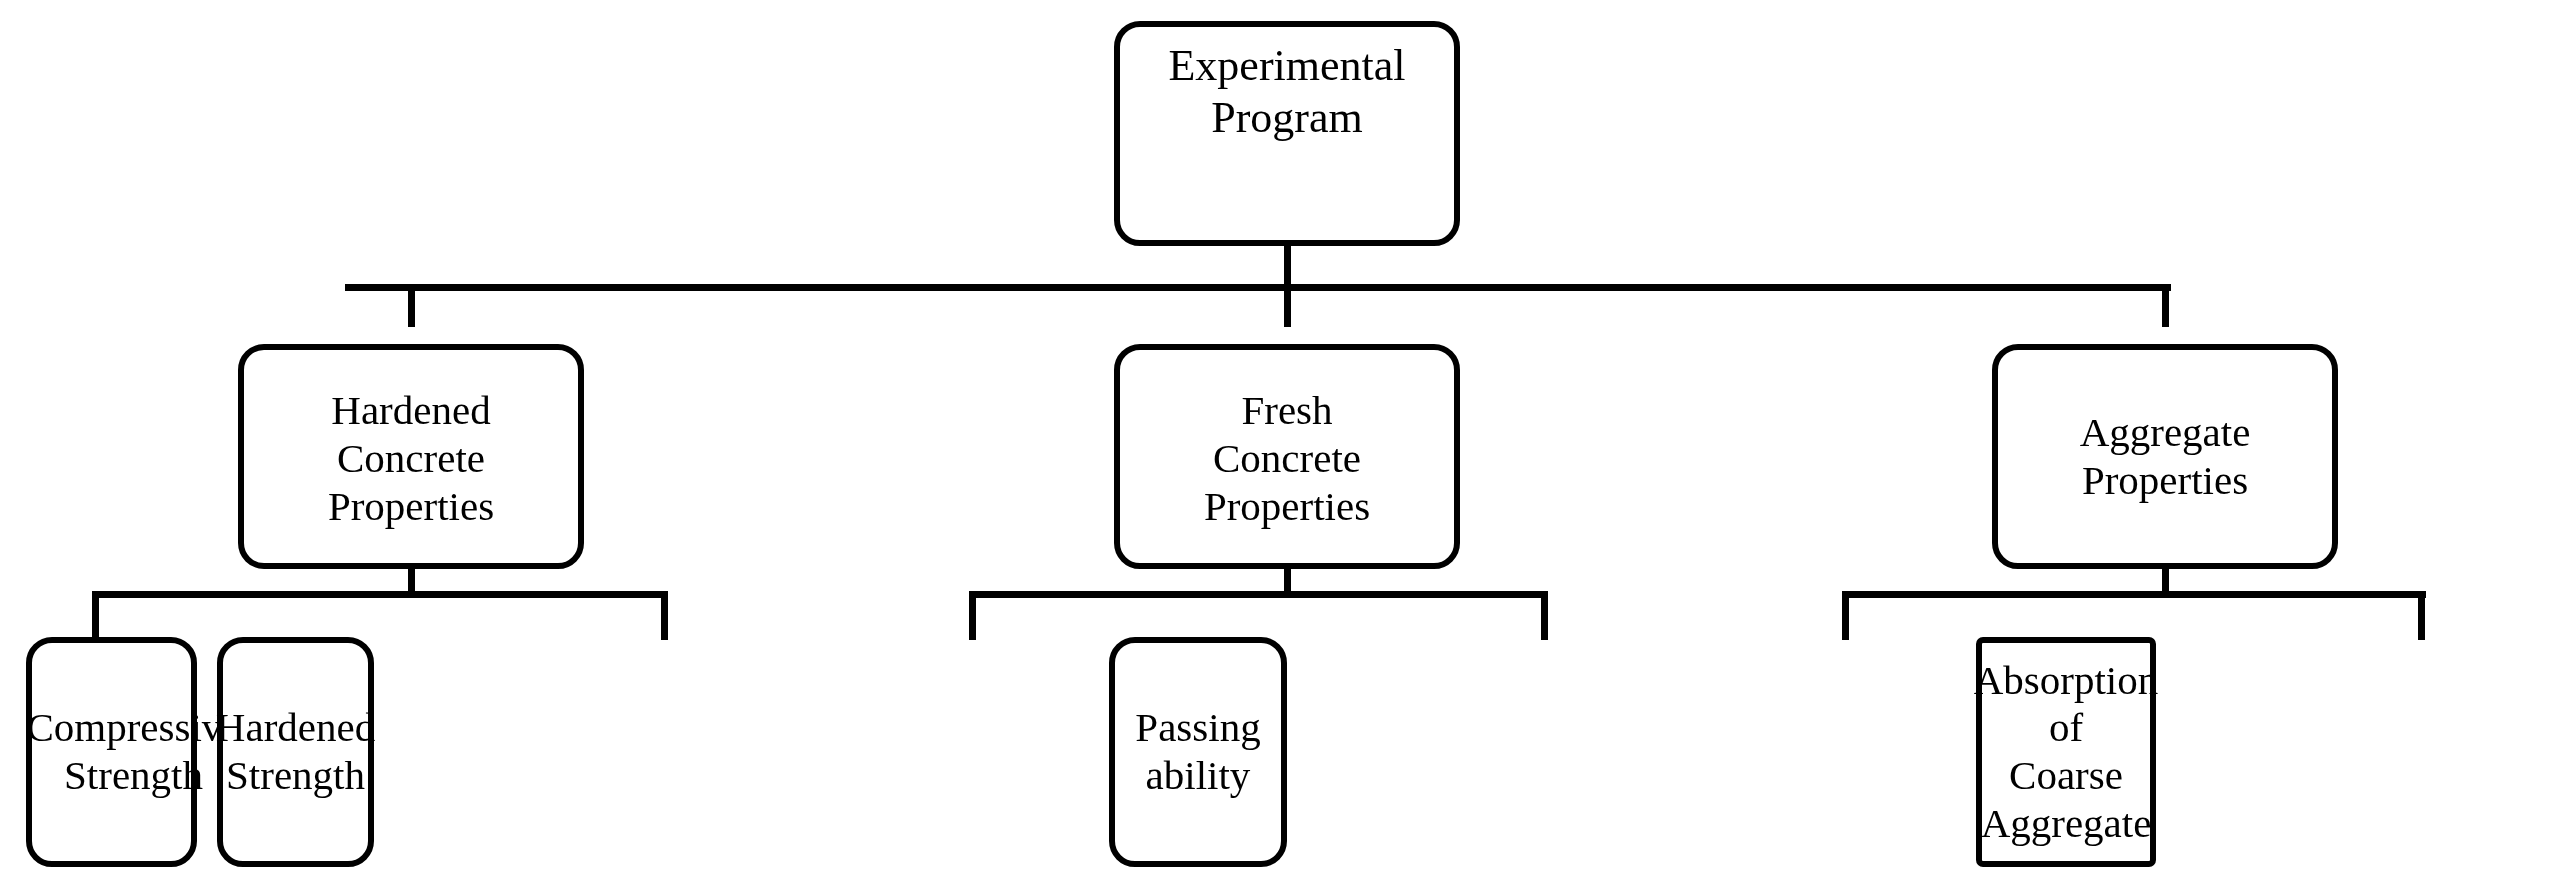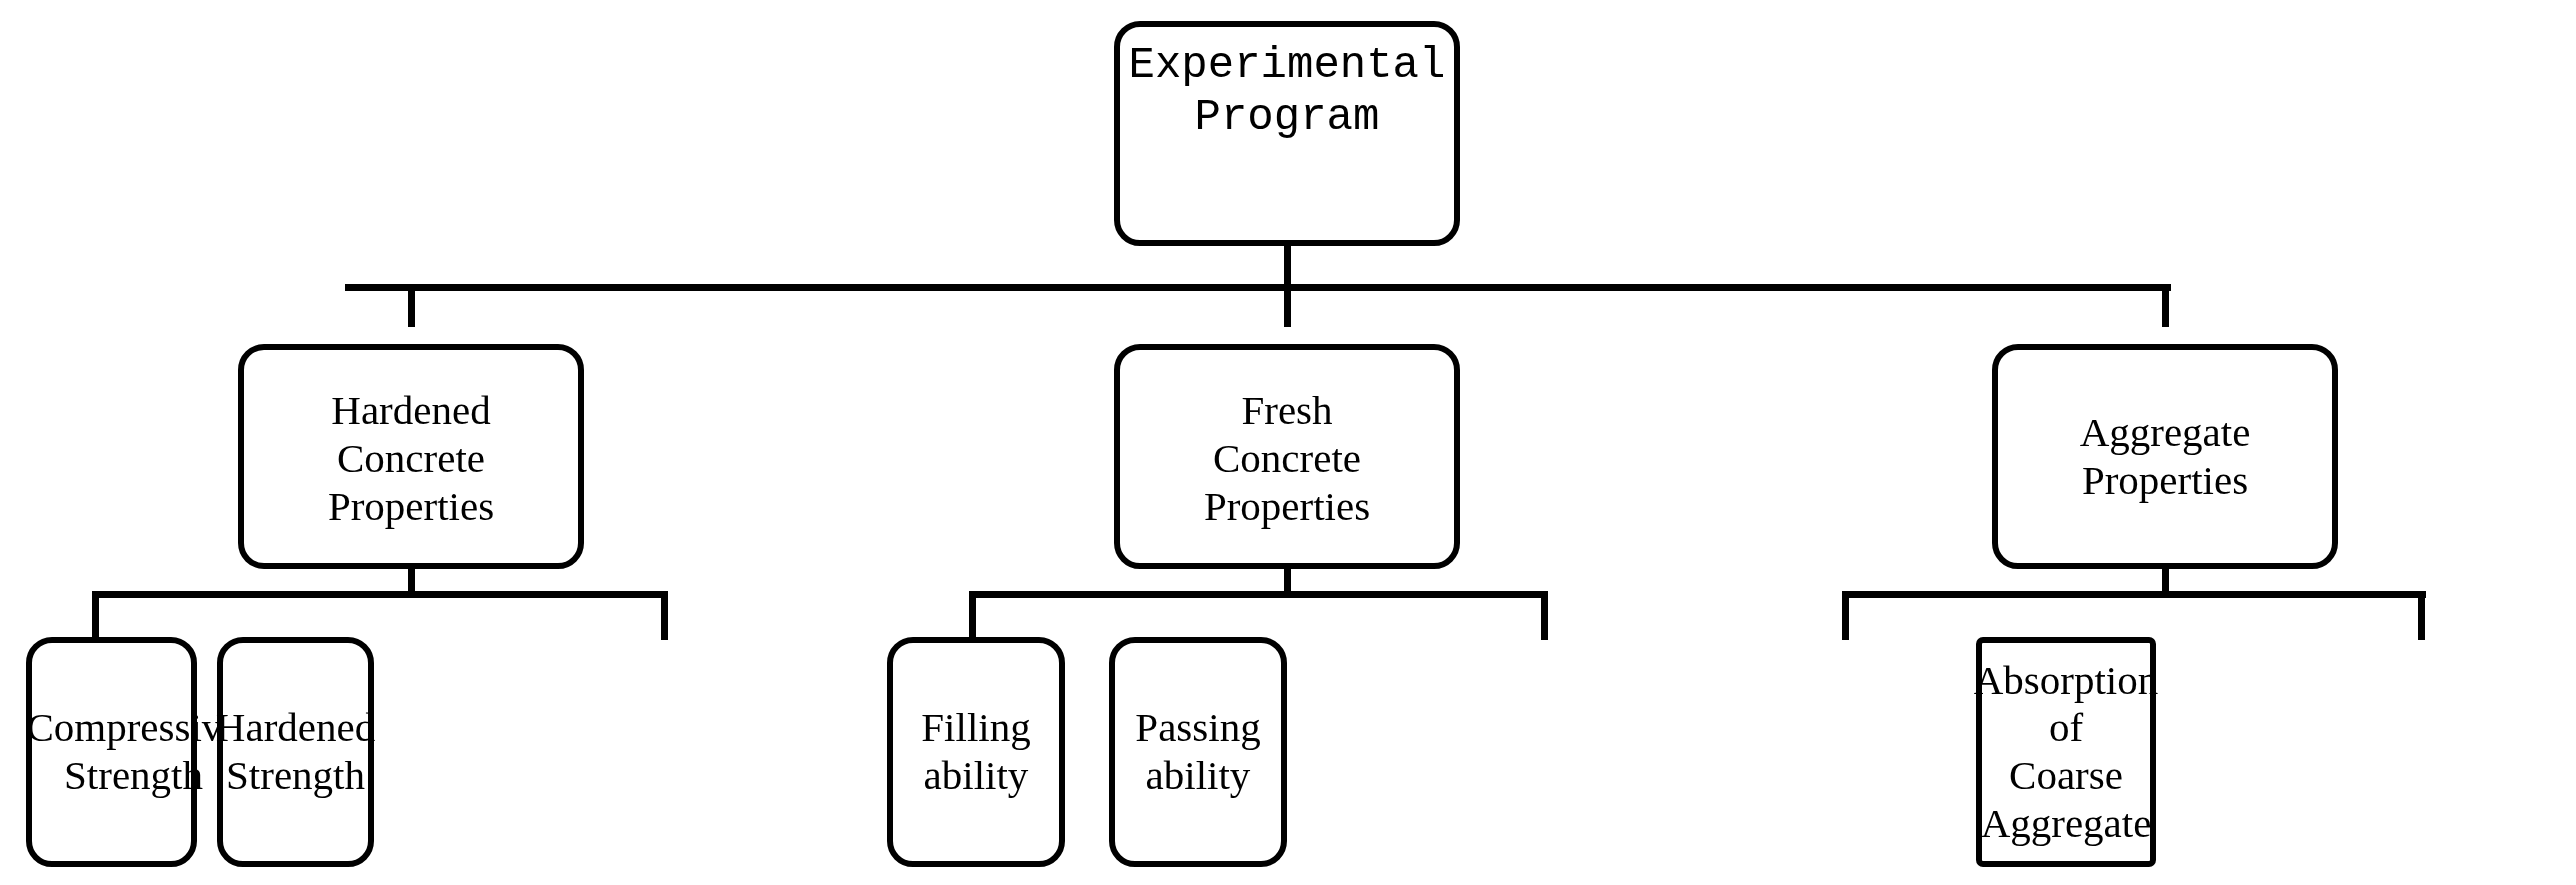--- a/index.html
+++ b/index.html
@@ -31,21 +31,21 @@
     z-index: 3;
   }
   .node .label {
     display: block;
     line-height: 1.16;
     white-space: pre-line;
     padding: 0 7.7px;
   }
 
   .root        { left: 1114px; top: 20.7px;  width: 346px; height: 225px; }
-  .root .label { font-size: 44px; align-self: flex-start; margin-top: 13.8px; font-family: Liberation Mono, monospace; }
+  .root .label { font-size: 44px; align-self: flex-start; margin-top: 13.8px; }
 
   .mid        { top: 344px; height: 225px; }
   .mid .label { font-size: 41px; }
   .mid-1      { left: 238px;  width: 346px; }
   .mid-2      { left: 1114px; width: 346px; }
   .mid-3      { left: 1992px; width: 346px; }
   .mid-1 .label, .mid-2 .label { margin-top: 4.6px; }
 
   .leaf        { top: 637px; height: 230px; }
   .leaf .label { font-size: 41px; }
@@ -137,23 +137,20 @@
   </div>
 
   <div class="node leaf leaf-1">
     <span class="label">Compressive
 Strength</span>
   </div>
   <div class="node leaf leaf-2">
     <span class="label">Hardened
 Strength</span>
   </div>
-  <div class="node leaf leaf-3">
-    <span class="label">Filling ability</span>
-  </div>
   <div class="node leaf leaf-4">
     <span class="label">Passing
 ability</span>
   </div>
   <div class="node leaf leaf-6">
     <span class="label">Absorption of
 Coarse
 Aggregate</span>
   </div>
 

